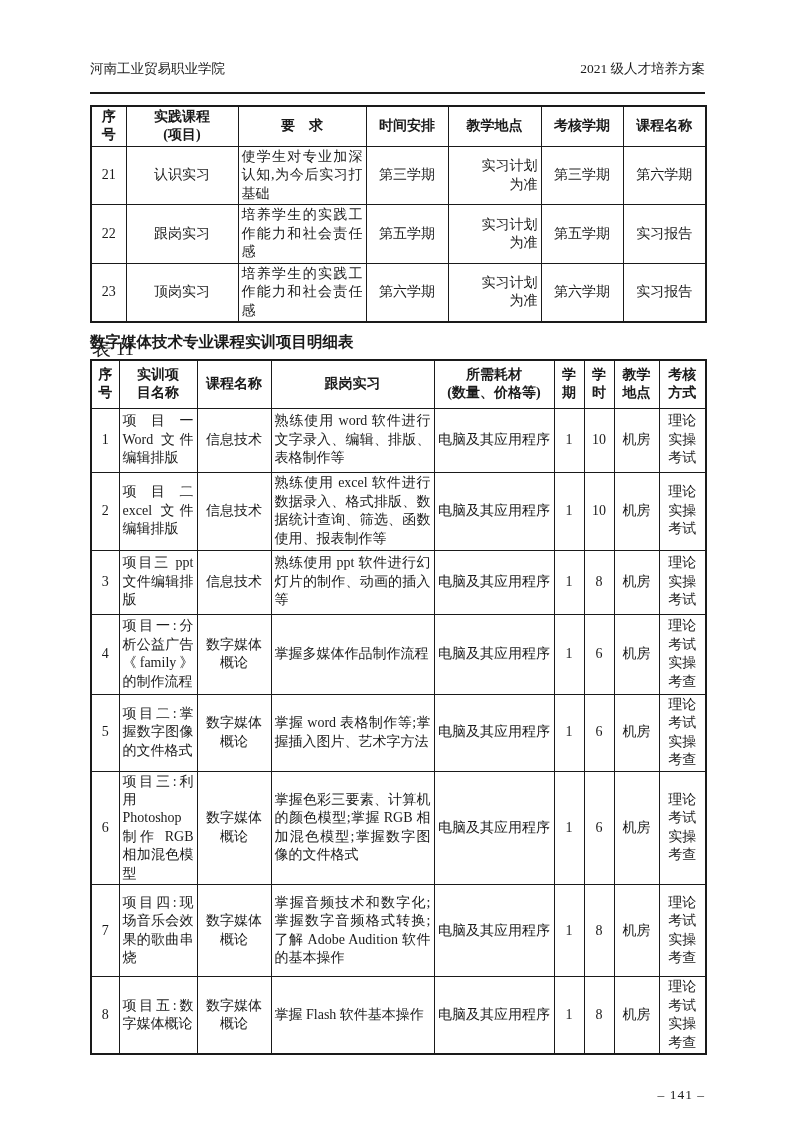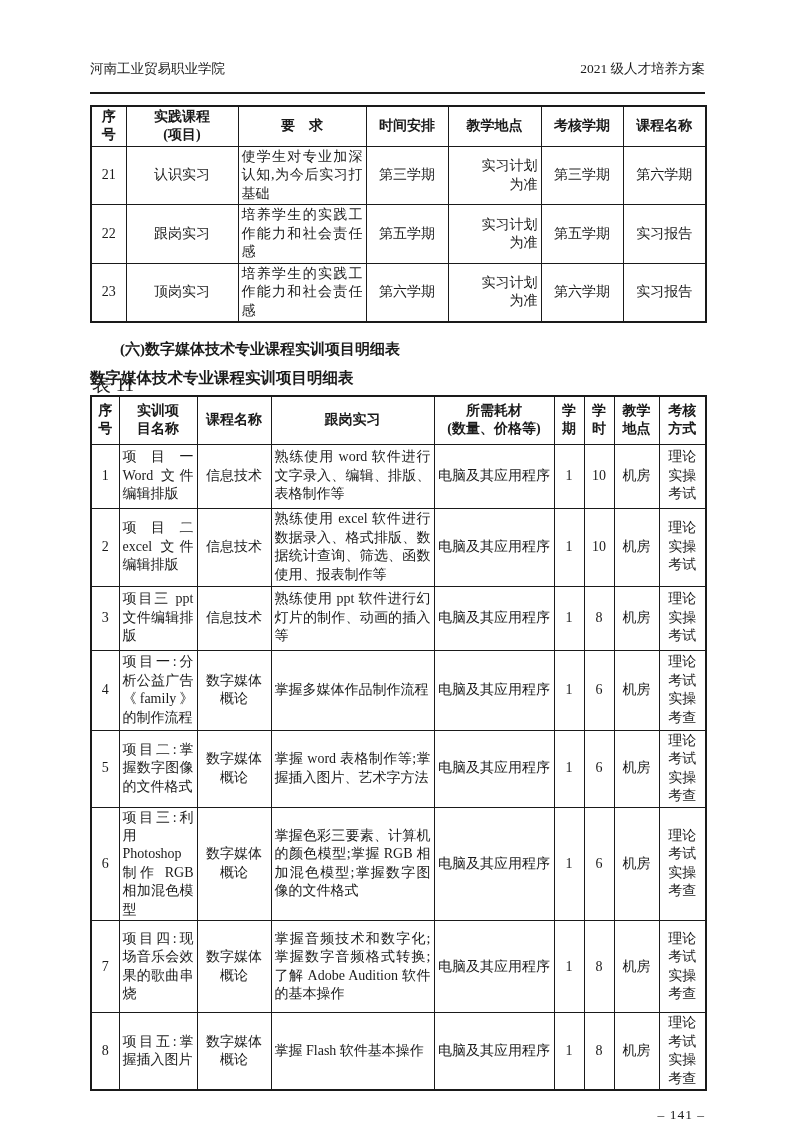--- a/index.html
+++ b/index.html
@@ -14,21 +14,21 @@
   th,td{border:1px solid #1a1a1a;padding:1px 3px;font-size:14px;line-height:1.32;
         text-align:center;vertical-align:middle;overflow:hidden;word-break:break-word}
   th{font-weight:bold;white-space:pre-line}
   td.jl{text-align:justify}
   td.lf{text-align:center}
   td.pre{white-space:pre-line;text-align:right}
   .section-heading{font-size:15px;font-weight:bold;margin:17px 0 0 30px}
   .caption-row{position:relative;margin-top:9px;height:24px}
   .tlabel{position:absolute;left:2px;top:4px;font-size:19px;font-weight:normal}
   .ttitle{display:block;text-align:left;font-size:15.5px;font-weight:bold}
-  .page-number{text-align:right;font-size:13.5px;margin-top:16px;letter-spacing:1px}
+  .page-number{text-align:right;font-size:13.5px;margin-top:32px;letter-spacing:1px}
 </style>
 </head>
 <body>
 
 <div class="page">
 
   <div class="doc-header">
     <span>河南工业贸易职业学院</span>
     <span>2021 级人才培养方案</span>
   </div>
@@ -83,21 +83,20 @@
         <td class="jl">培养学生的实践工作能力和社会责任感</td>
         <td>第六学期</td>
         <td class="pre">实习计划
 为准</td>
         <td>第六学期</td>
         <td>实习报告</td>
       </tr>
     </tbody>
   </table>
 
-  <div class="section-heading">(六)数字媒体技术专业课程实训项目明细表</div>
 
   <div class="caption-row">
     <span class="tlabel">表 11</span>
     <span class="ttitle">数字媒体技术专业课程实训项目明细表</span>
   </div>
 
   <table class="t2">
     <colgroup>
       <col style="width:28px">
         <col style="width:78px">
@@ -202,21 +201,21 @@
         <td>数字媒体概论</td>
         <td class="jl">掌握音频技术和数字化;掌握数字音频格式转换;了解 Adobe Audition 软件的基本操作</td>
         <td class="lf">电脑及其应用程序</td>
         <td>1</td>
         <td>8</td>
         <td>机房</td>
         <td>理论考试实操考查</td>
       </tr>
       <tr style="height:72px">
         <td>8</td>
-        <td class="jl">项目五:掌握插入图片</td>
+        <td class="jl">项目五:数字媒体概论</td>
         <td>数字媒体概论</td>
         <td class="jl">掌握 Flash 软件基本操作</td>
         <td class="lf">电脑及其应用程序</td>
         <td>1</td>
         <td>8</td>
         <td>机房</td>
         <td>理论考试实操考查</td>
       </tr>
     </tbody>
   </table>

